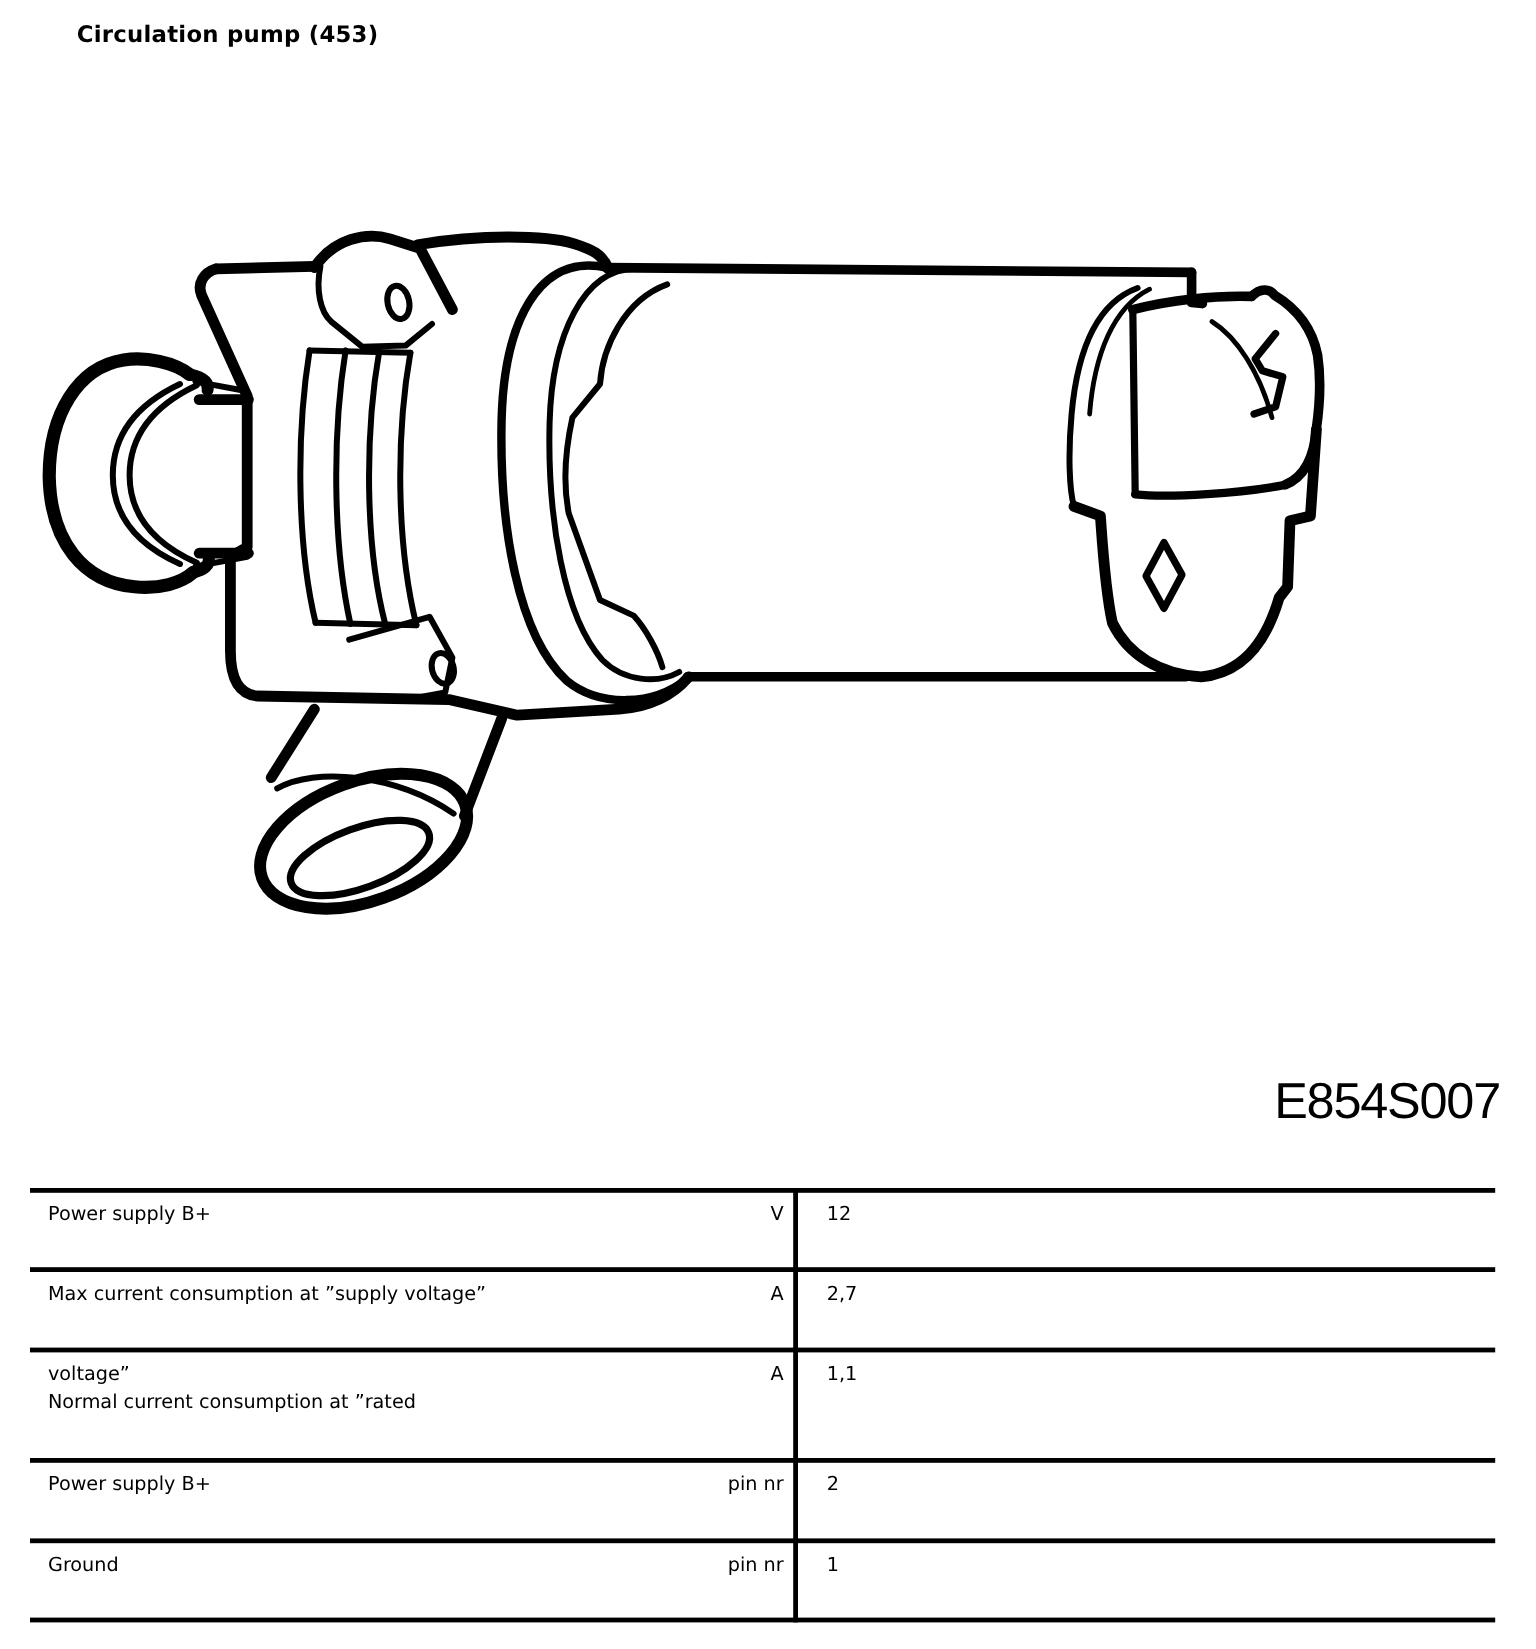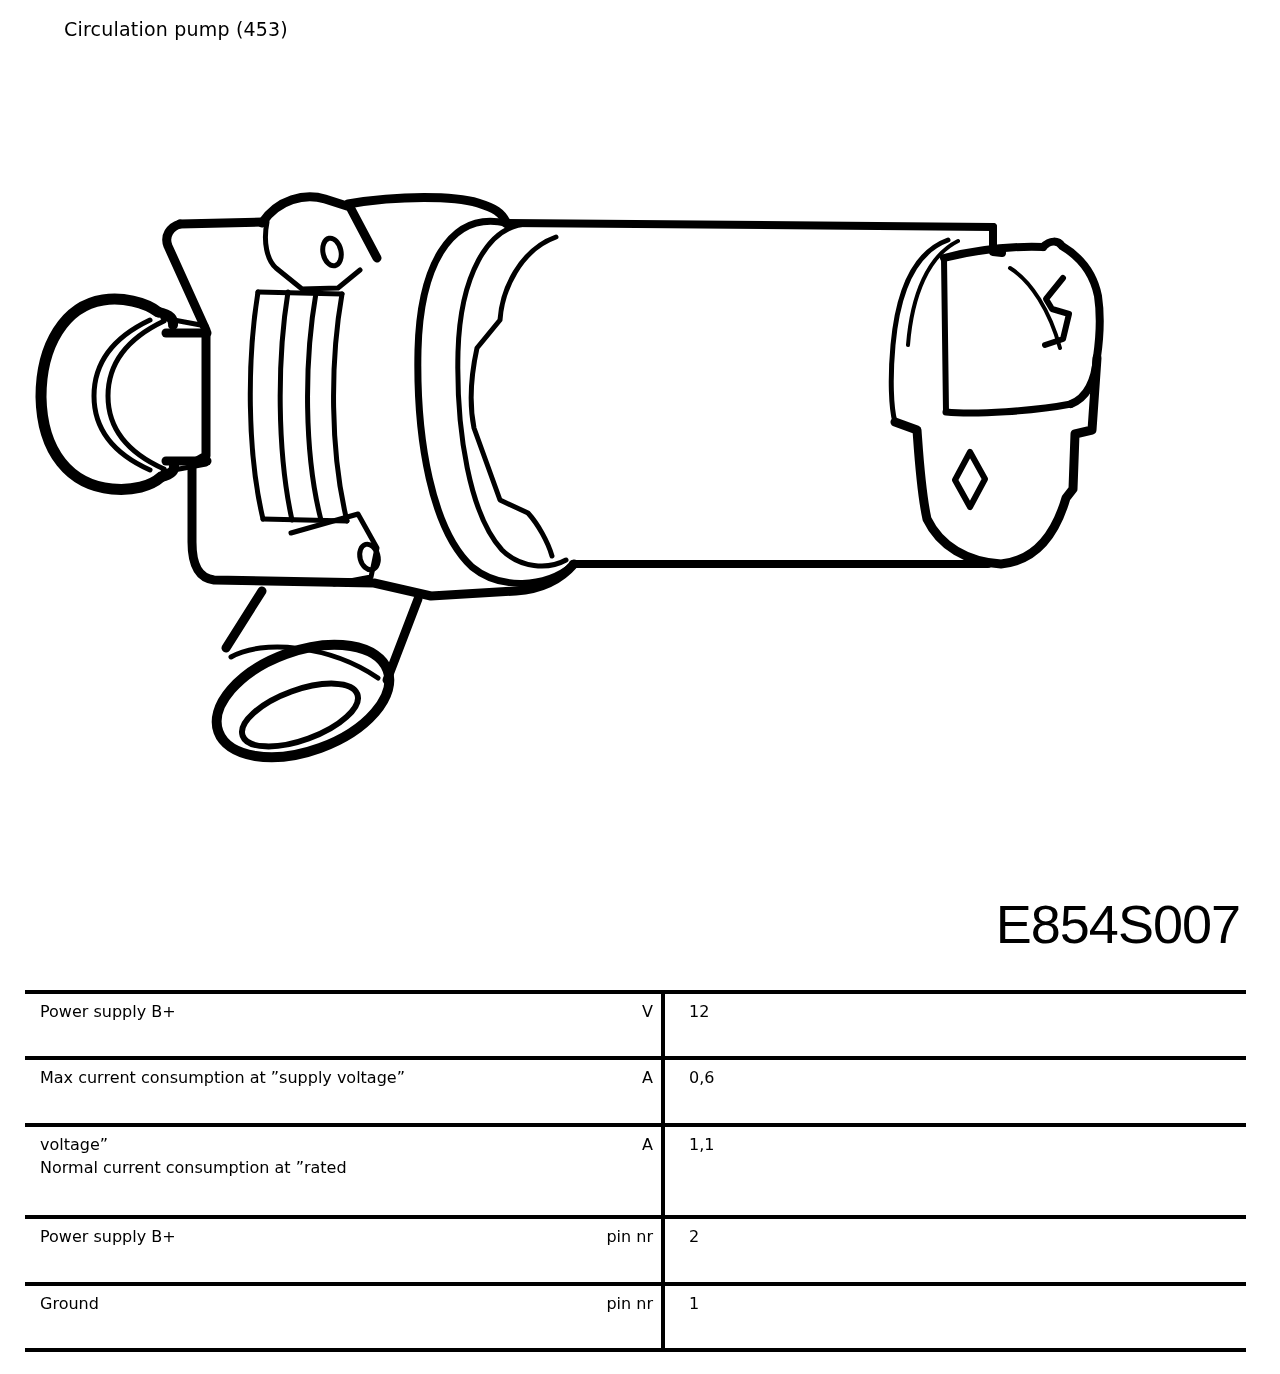--- a/index.html
+++ b/index.html
@@ -3,24 +3,24 @@
 <meta charset="utf-8">
 <style>
   html,body{margin:0;padding:0;}
   body{
     width:1280px;height:1374px;position:relative;background:#ffffff;
     font-family:"DejaVu Sans","Liberation Sans",sans-serif;color:#000;
     overflow:hidden;
   }
   .abs{position:absolute;}
   #title{
-    left:64px;top:18px;font-size:19px;font-weight:normal;letter-spacing:0.2px;
+    left:64px;top:18px;font-size:19px;font-weight:bold;letter-spacing:0.2px;
   }
   #figure-code{
-    top:897px;right:40px;font-size:54px;line-height:1;letter-spacing:-1px;
+    top:897px;right:30px;font-size:42px;line-height:1;letter-spacing:-1px;
     font-family:"Liberation Sans",sans-serif;font-weight:400;
   }
   #drawing{left:0;top:0;}
   
   .hline{left:25px;width:1221px;height:4px;background:#000;}
   #vline{left:661px;top:990px;width:4px;height:362px;background:#000;}
   .row-label{left:40px;width:560px;font-size:16px;line-height:23px;}
   .row-unit{left:435px;width:218px;text-align:right;font-size:16px;line-height:23px;}
   .row-value{left:673px;width:560px;font-size:16px;line-height:23px;margin-left:16px;}
   .r1{top:1000px;} .r2{top:1066px;} .r3{top:1133px;} .r4{top:1225px;} .r5{top:1292px;}
@@ -115,21 +115,21 @@
   <div class="abs hline" style="top:1282px"></div>
   <div class="abs hline" style="top:1348px"></div>
   <div class="abs" id="vline"></div>
 
   <div class="abs row-label r1">Power supply B+</div>
   <div class="abs row-unit  r1">V</div>
   <div class="abs row-value r1">12</div>
 
   <div class="abs row-label r2">Max current consumption at ”supply voltage”</div>
   <div class="abs row-unit  r2">A</div>
-  <div class="abs row-value r2">0,6</div>
+  <div class="abs row-value r2">2,7</div>
 
   <div class="abs row-label r3">
     <div>voltage”</div>
     <div>Normal current consumption at ”rated</div>
   </div>
   <div class="abs row-unit  r3">A</div>
   <div class="abs row-value r3">1,1</div>
 
   <div class="abs row-label r4">Power supply B+</div>
   <div class="abs row-unit  r4">pin nr</div>

